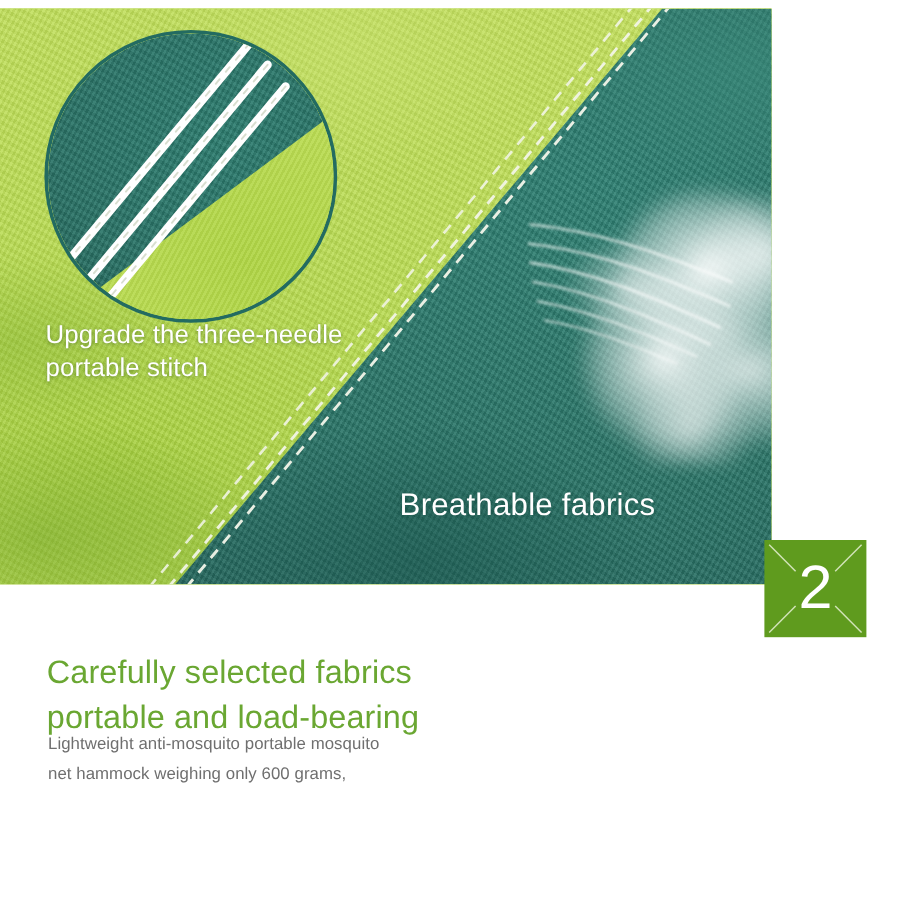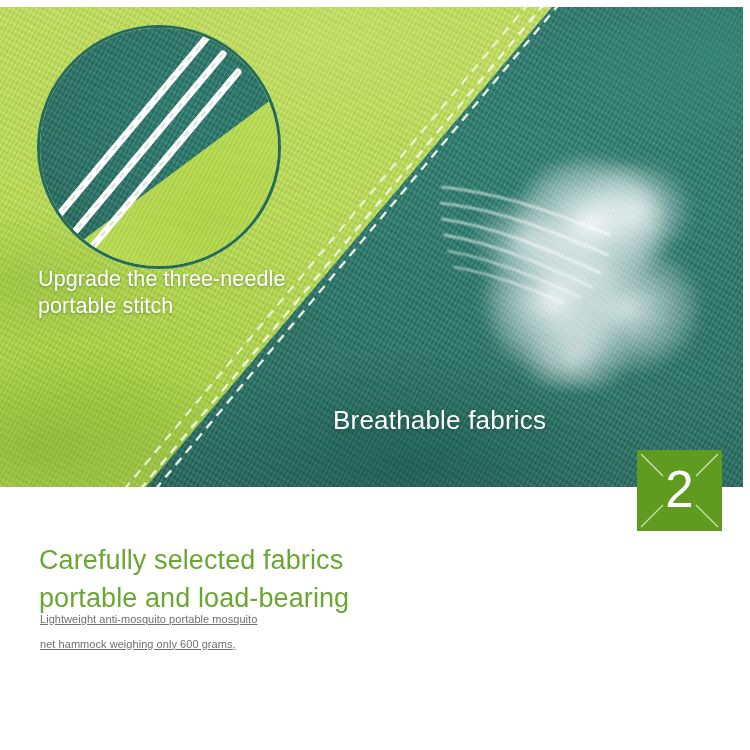--- a/index.html
+++ b/index.html
@@ -18,21 +18,21 @@
     height: 750px;
     background: #ffffff;
     overflow: hidden;
   }
 
   
   .photo {
     position: absolute;
     left: 0;
     top: 7px;
-    width: 743px;
+    width: 643px;
     height: 480px;
     overflow: hidden;
     background: #b7da4f;
   }
 
   
   .fabric-light {
     position: absolute;
     inset: 0;
     background:
@@ -204,24 +204,23 @@
     line-height: 38px;
     letter-spacing: 0.1px;
     margin-top: 36px;
   }
   .body-copy {
     position: absolute;
     left: 40px;
     top: 607px;
     width: 560px;
     color: #6f6f6f;
-    font-size: 11px;
+    font-size: 14px;
     line-height: 24.5px;
     letter-spacing: 0.05px;
-    text-decoration: underline;
   }
   .body-copy div { white-space: nowrap; }
 </style>
 </head>
 <body>
 
 <div class="page">
 
   <div class="photo">
 

